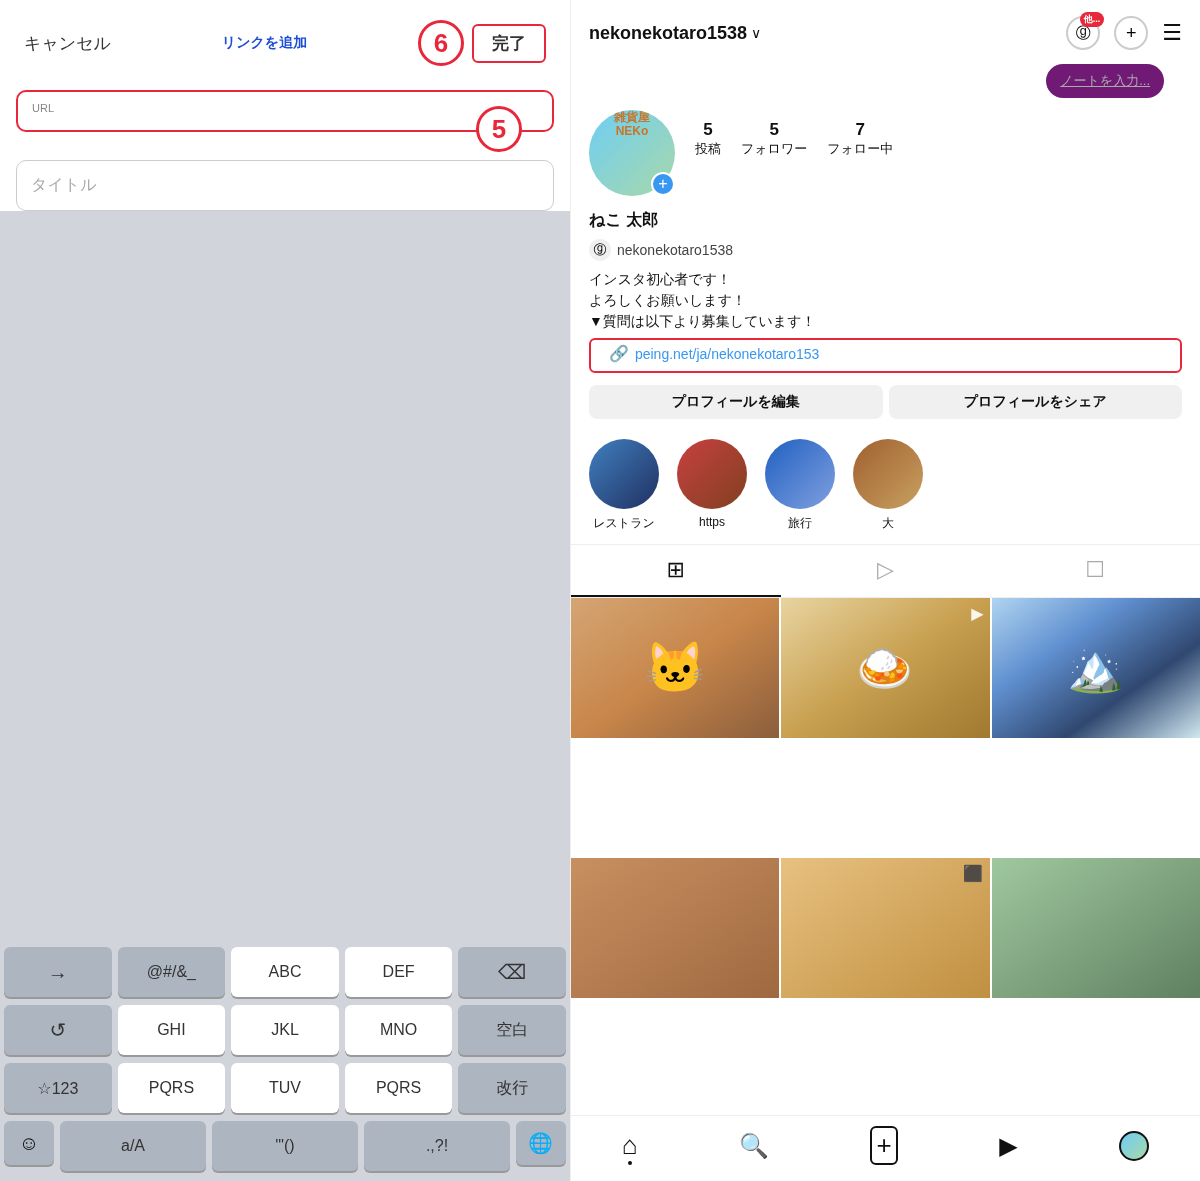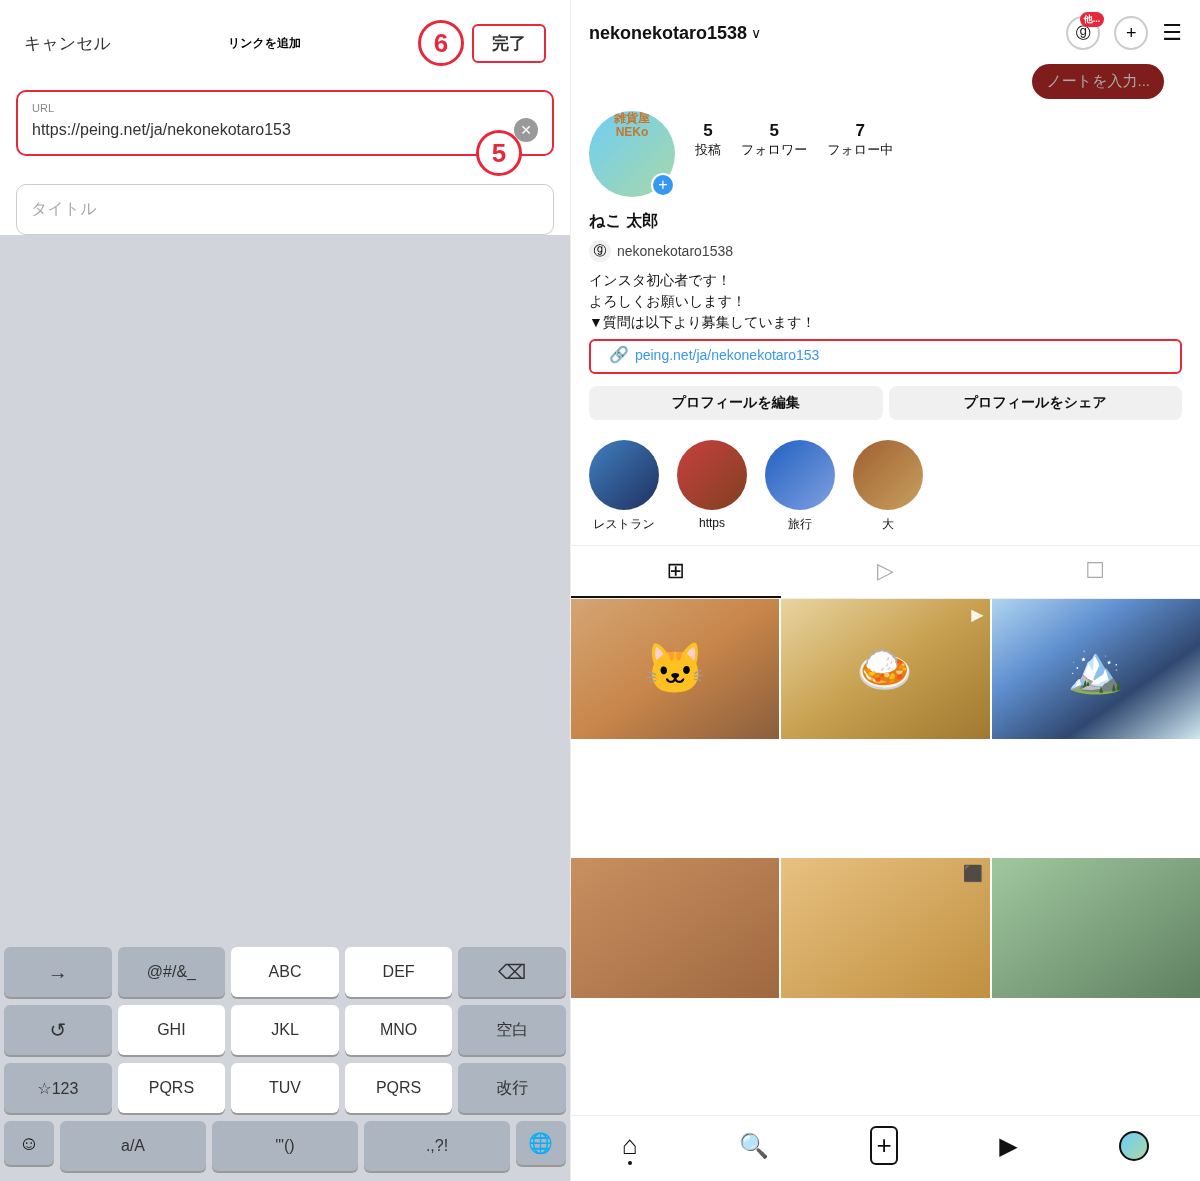--- a/index.html
+++ b/index.html
@@ -27,23 +27,23 @@
       justify-content: space-between;
       padding: 20px 24px 16px;
     }
 
     .cancel-btn {
       font-size: 17px;
       color: #333;
     }
 
     .header-title {
-      font-size: 12px;
+      font-size: 14px;
       font-weight: 600;
-      color: #000000;
+      color: #1d4ed8;
     }
 
     .done-btn-wrapper {
       display: flex;
       align-items: center;
       gap: 8px;
     }
 
     .step-badge {
       width: 46px;
@@ -277,28 +277,29 @@
     .hamburger-icon {
       font-size: 22px;
       color: #111;
     }
 
     
     .note-bubble {
       align-self: center;
       margin: 4px 18px 0 auto;
       margin-right: 18px;
-      background: #7f1d1d;
+      background: #701a75;
       border-radius: 18px;
       padding: 8px 14px;
-      font-size: 15px;
+      font-size: 13px;
       color: #aaa;
       width: fit-content;
       position: relative;
       margin-left: auto;
+      text-decoration: underline;
     }
 
     
     .profile-section {
       display: flex;
       align-items: flex-start;
       padding: 6px 18px 10px;
       gap: 20px;
     }
 
@@ -603,24 +604,20 @@
     <span class="cancel-btn">キャンセル</span>
     <span class="header-title">リンクを追加</span>
     <div class="done-btn-wrapper">
       <div class="step-badge">6</div>
       <button class="done-btn">完了</button>
     </div>
   </div>
 
   <div class="url-field-wrapper">
     <div class="url-label">URL</div>
-    <div class="url-input-row">
-      <span class="url-value">https://peing.net/ja/nekonekotaro153</span>
-      <div class="clear-btn">✕</div>
-    </div>
     <div class="step5-badge">5</div>
   </div>
 
   <div class="title-field-wrapper">
     <span class="title-placeholder">タイトル</span>
   </div>
 
   <div class="keyboard-area">
 
     <div class="keyboard-row">

